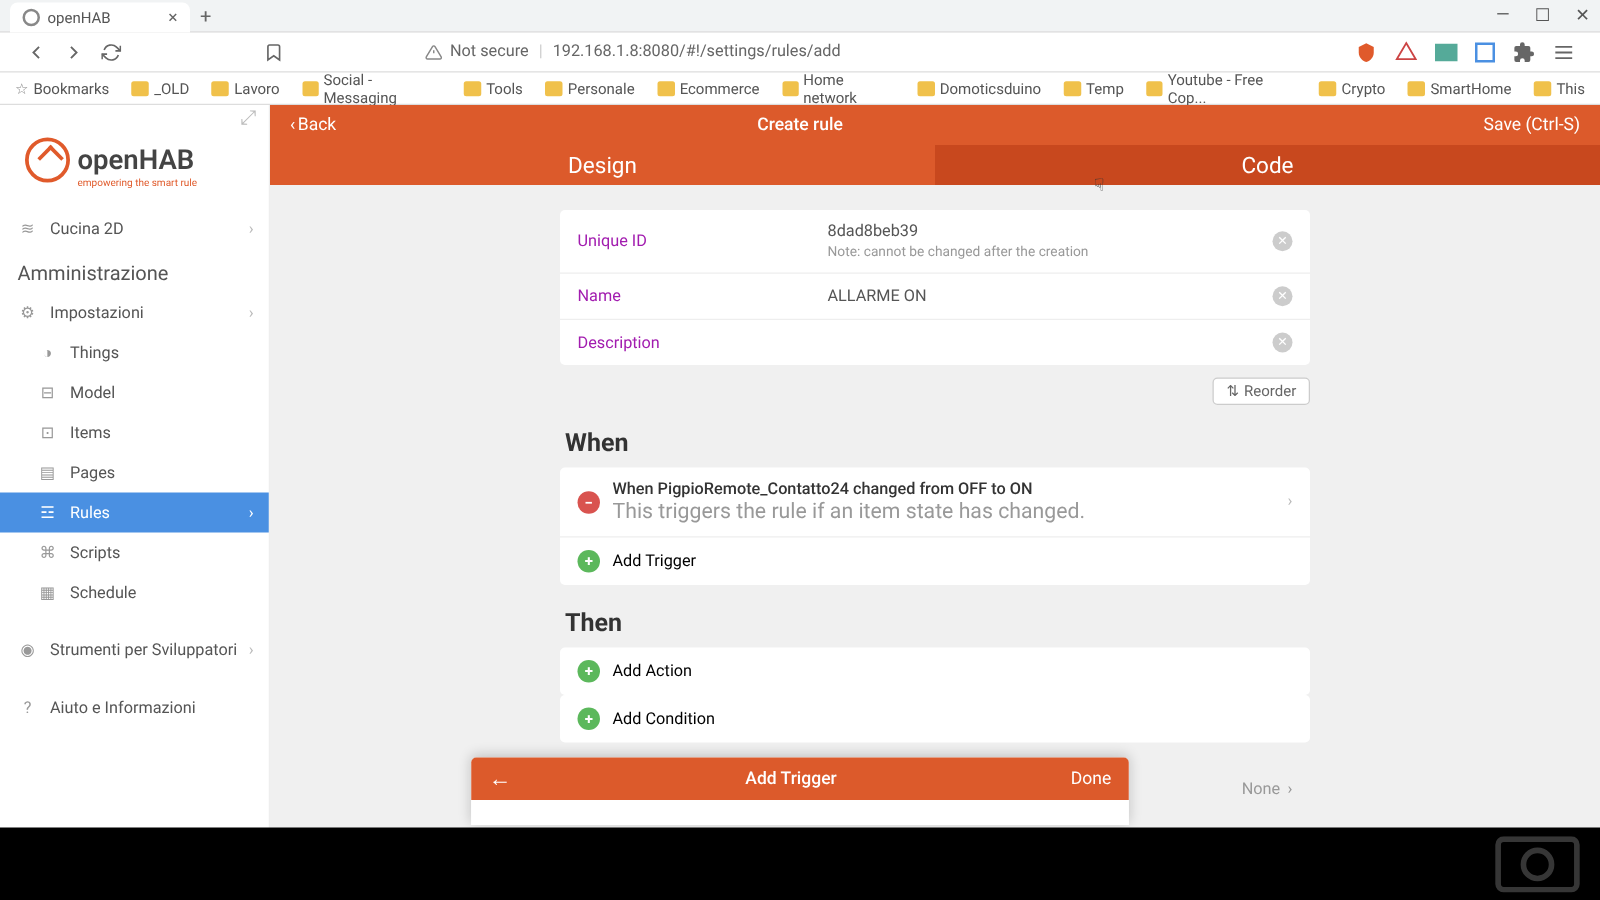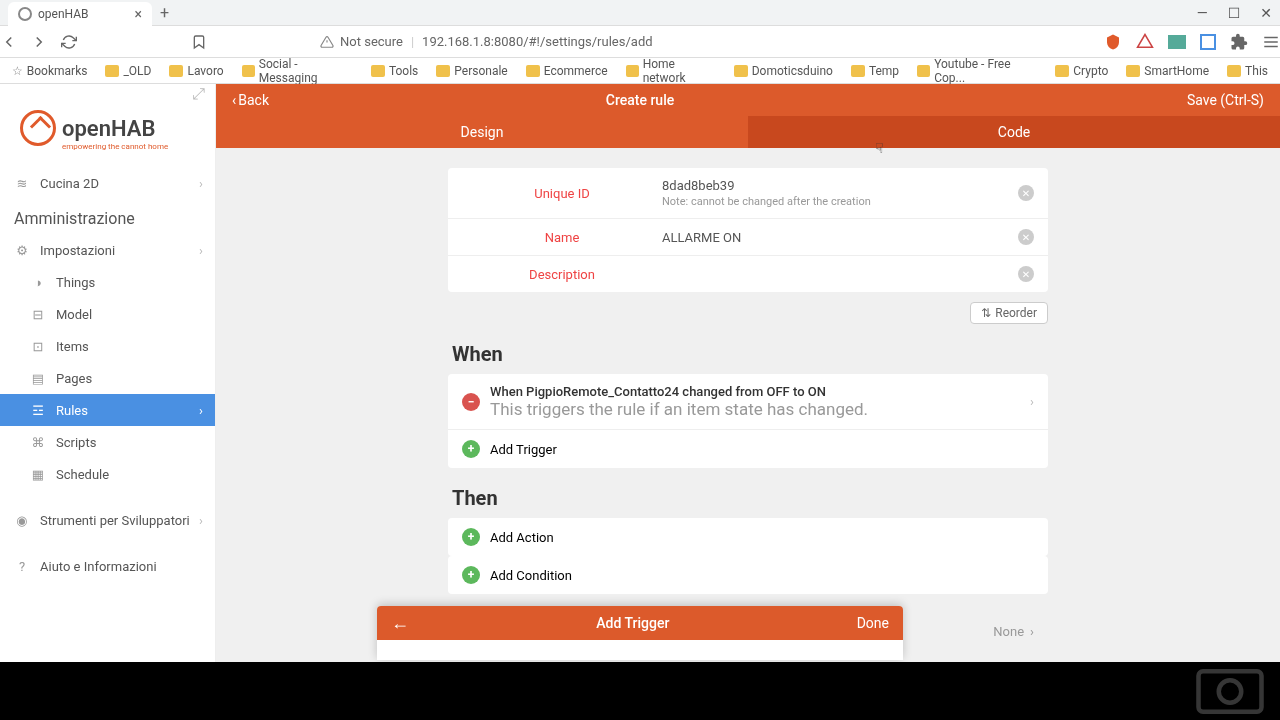--- a/index.html
+++ b/index.html
@@ -6,21 +6,21 @@
 body { background: #fff; width: 1280px; height: 720px; overflow: hidden; position: relative; }
 
 
 .browser-tabs { height: 26px; background: #f1f3f4; display: flex; align-items: center; padding: 0 8px; border-bottom: 1px solid #ddd; }
 .tab { display: flex; align-items: center; background: #fff; border-radius: 6px 6px 0 0; padding: 4px 10px; font-size: 12px; color: #555; gap: 6px; height: 24px; margin-top: 2px; }
 .tab-favicon { width: 14px; height: 14px; border: 2px solid #888; border-radius: 50%; }
 .tab-close { margin-left: 40px; font-size: 14px; color: #666; }
 .new-tab { margin-left: 8px; color: #666; font-size: 16px; }
 .window-controls { margin-left: auto; display: flex; gap: 20px; color: #555; font-size: 14px; }
 
-.browser-bar { height: 32px; display: flex; align-items: center; padding: 0 0; gap: 12px; border-bottom: 1px solid #ddd; }
+.browser-bar { height: 32px; display: flex; align-items: center; padding: 0 20px; gap: 12px; border-bottom: 1px solid #ddd; }
 .nav-icon { width: 18px; height: 18px; color: #666; display: flex; align-items: center; justify-content: center; }
 .url-area { display: flex; align-items: center; gap: 8px; font-size: 13px; color: #666; flex: 1; margin-left: 100px; }
 .not-secure { display: flex; align-items: center; gap: 6px; }
 .right-icons { display: flex; gap: 14px; align-items: center; margin-left: auto; }
 .right-icons > * { width: 18px; height: 18px; }
 
 .bookmarks-bar { height: 26px; display: flex; align-items: center; padding: 0 12px; gap: 18px; font-size: 12px; color: #555; border-bottom: 1px solid #ddd; }
 .bookmark { display: flex; align-items: center; gap: 4px; }
 .folder-icon { width: 14px; height: 12px; background: #f0c14b; border-radius: 2px; }
 .star-icon { color: #888; }
@@ -44,28 +44,28 @@
 .side-icon { width: 16px; height: 16px; display: flex; align-items: center; justify-content: center; color: #999; }
 .side-item.active .side-icon { color: #fff; }
 
 .main { flex: 1; background: #f0f0f0; display: flex; flex-direction: column; }
 .header { background: #dc5a2b; color: #fff; height: 32px; display: flex; align-items: center; padding: 0 16px; font-size: 14px; }
 .back-btn { display: flex; align-items: center; gap: 2px; }
 .header-title { position: absolute; left: 50%; transform: translateX(-50%); font-weight: 500; }
 .save-btn { margin-left: auto; }
 
 .tabs-row { background: #c8481e; display: flex; height: 32px; }
-.tab-btn { flex: 1; display: flex; align-items: center; justify-content: center; color: #fff; font-size: 14px; }
+.tab-btn { flex: 1; display: flex; align-items: center; justify-content: center; color: #fff; font-size: 18px; }
 .tab-btn.active { background: #dc5a2b; }
 
 .content { flex: 1; padding: 20px 0; overflow-y: auto; position: relative; }
 .card { background: #fff; width: 600px; margin: 0 auto; border-radius: 4px; }
 .form-row { display: flex; align-items: center; padding: 10px 14px; border-bottom: 1px solid #eee; font-size: 13px; }
 .form-row:last-child { border-bottom: none; }
-.form-label { width: 200px; color: #ef4444; text-align: center; }
+.form-label { width: 200px; color: #a21caf; }
 .form-value { flex: 1; color: #555; }
 .form-note { font-size: 11px; color: #999; margin-top: 2px; }
 .clear-icon { width: 16px; height: 16px; background: #ccc; border-radius: 50%; color: #fff; font-size: 10px; display: flex; align-items: center; justify-content: center; }
 
 .reorder-row { width: 600px; margin: 10px auto 0; display: flex; justify-content: flex-end; }
 .reorder-btn { background: #fff; border: 1px solid #ccc; padding: 3px 10px; border-radius: 4px; font-size: 12px; color: #666; display: flex; align-items: center; gap: 4px; }
 
 .section-title { width: 600px; margin: 18px auto 8px; font-size: 20px; font-weight: 700; color: #333; padding: 0 4px; }
 
 .list-card { background: #fff; width: 600px; margin: 0 auto; border-radius: 4px; }
@@ -228,21 +228,21 @@
 <div class="app">
   <div class="sidebar">
     <div class="pin-area">
         <span>⤢</span>
       </div>
     <div class="logo-area">
       <div class="logo">
           <div class="logo-icon"></div>
           <span>openHAB</span>
         </div>
-      <div class="logo-sub">empowering the cannot home</div>
+      <div class="logo-sub">empowering the smart rule</div>
     </div>
     <div class="side-item has-chevron">
       <span class="side-icon">≋</span>
       <span>Cucina 2D</span>
     </div>
     <div class="side-section-hdr">Amministrazione</div>
     <div class="side-item has-chevron">
       <span class="side-icon">⚙</span>
       <span>Impostazioni</span>
     </div>

